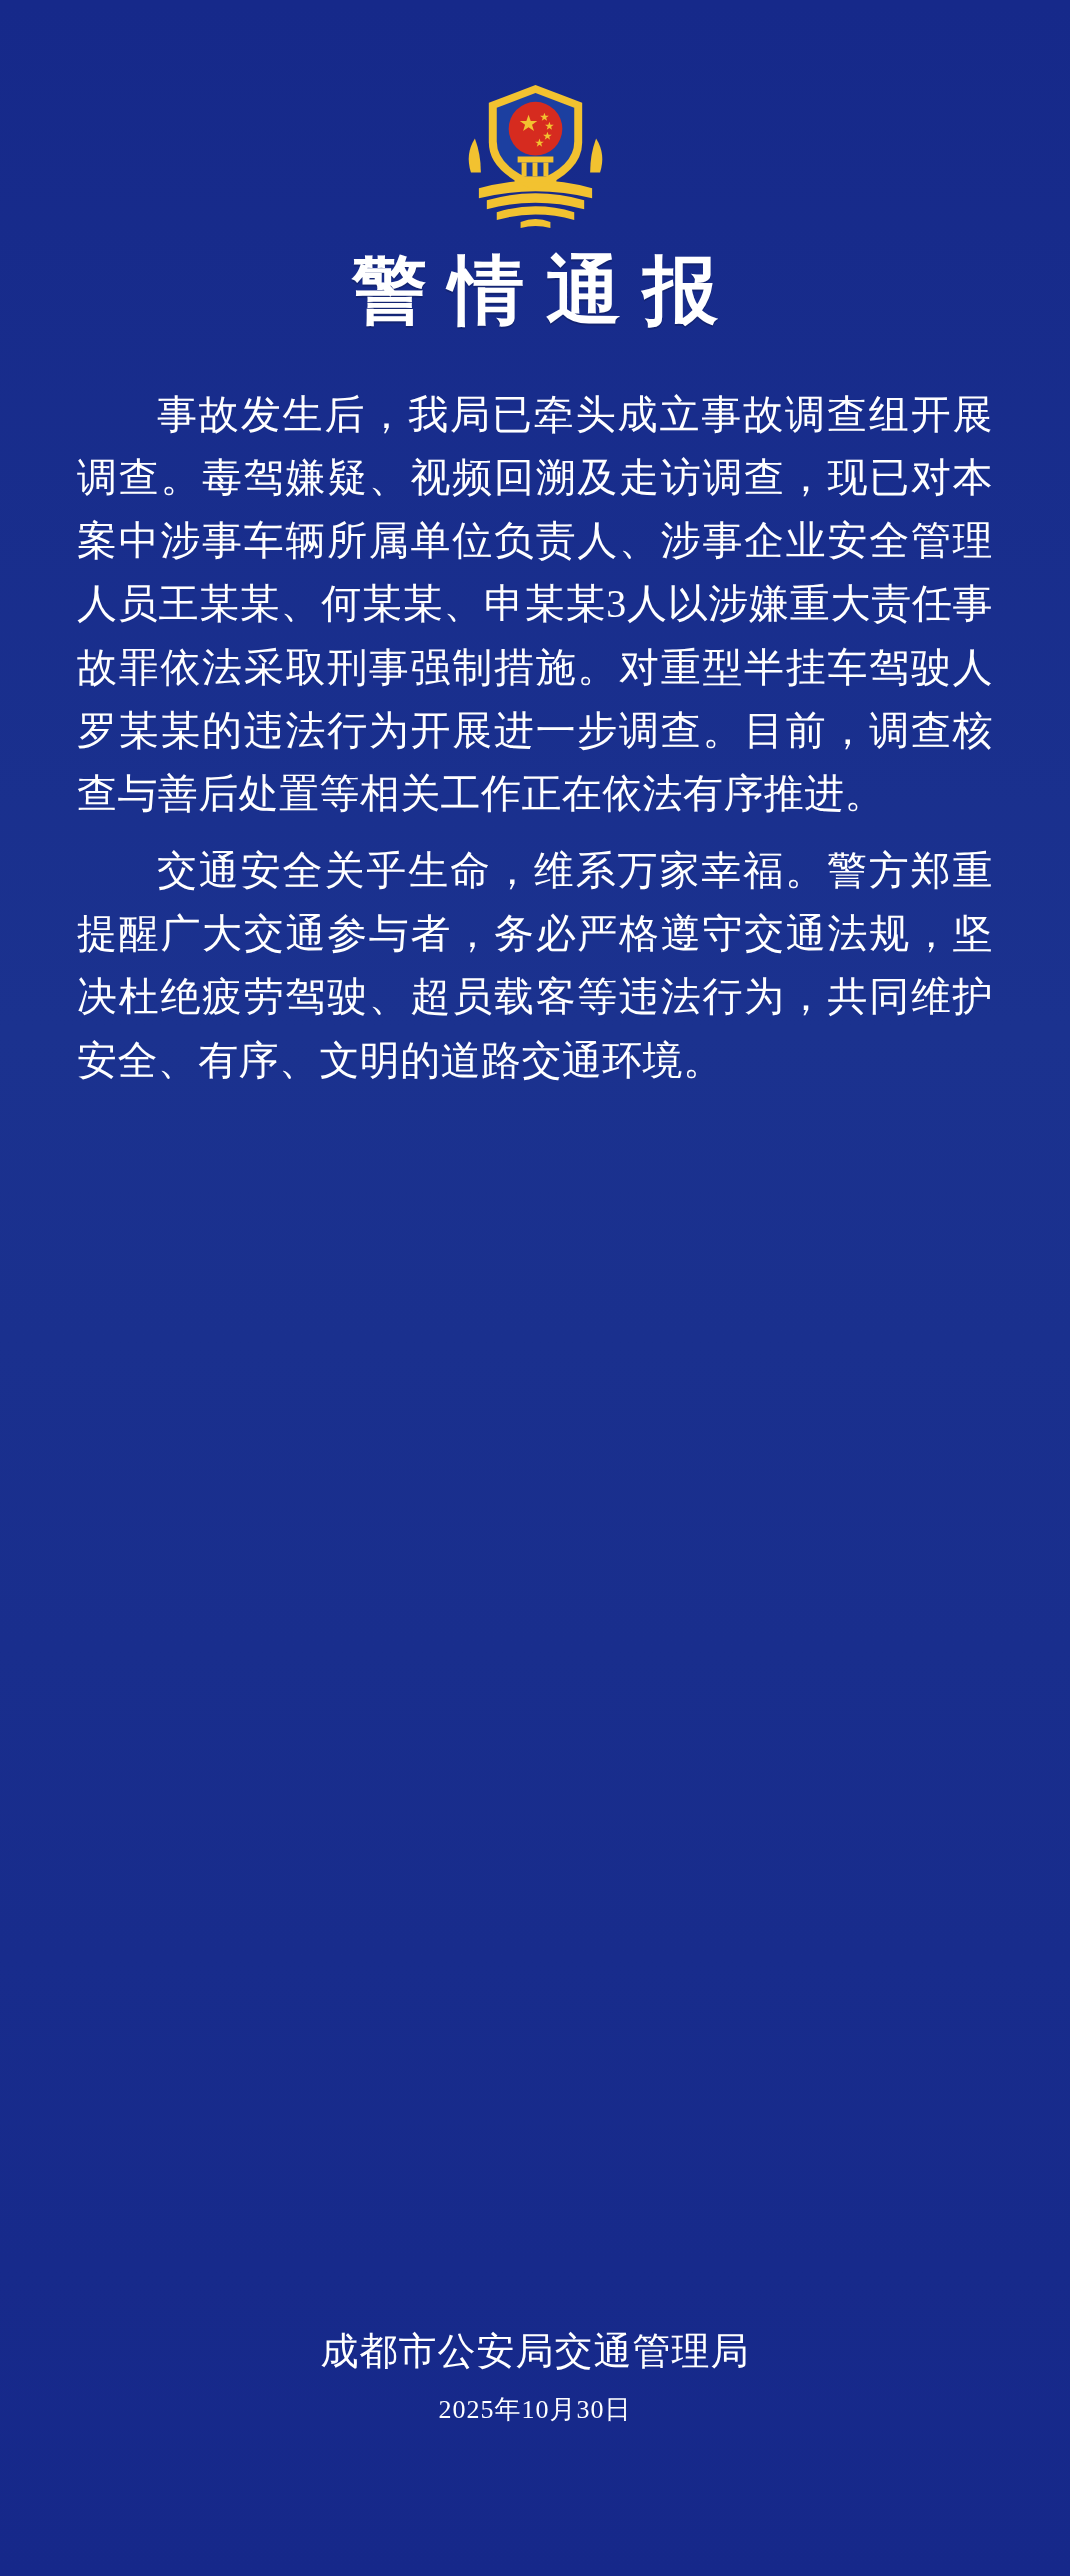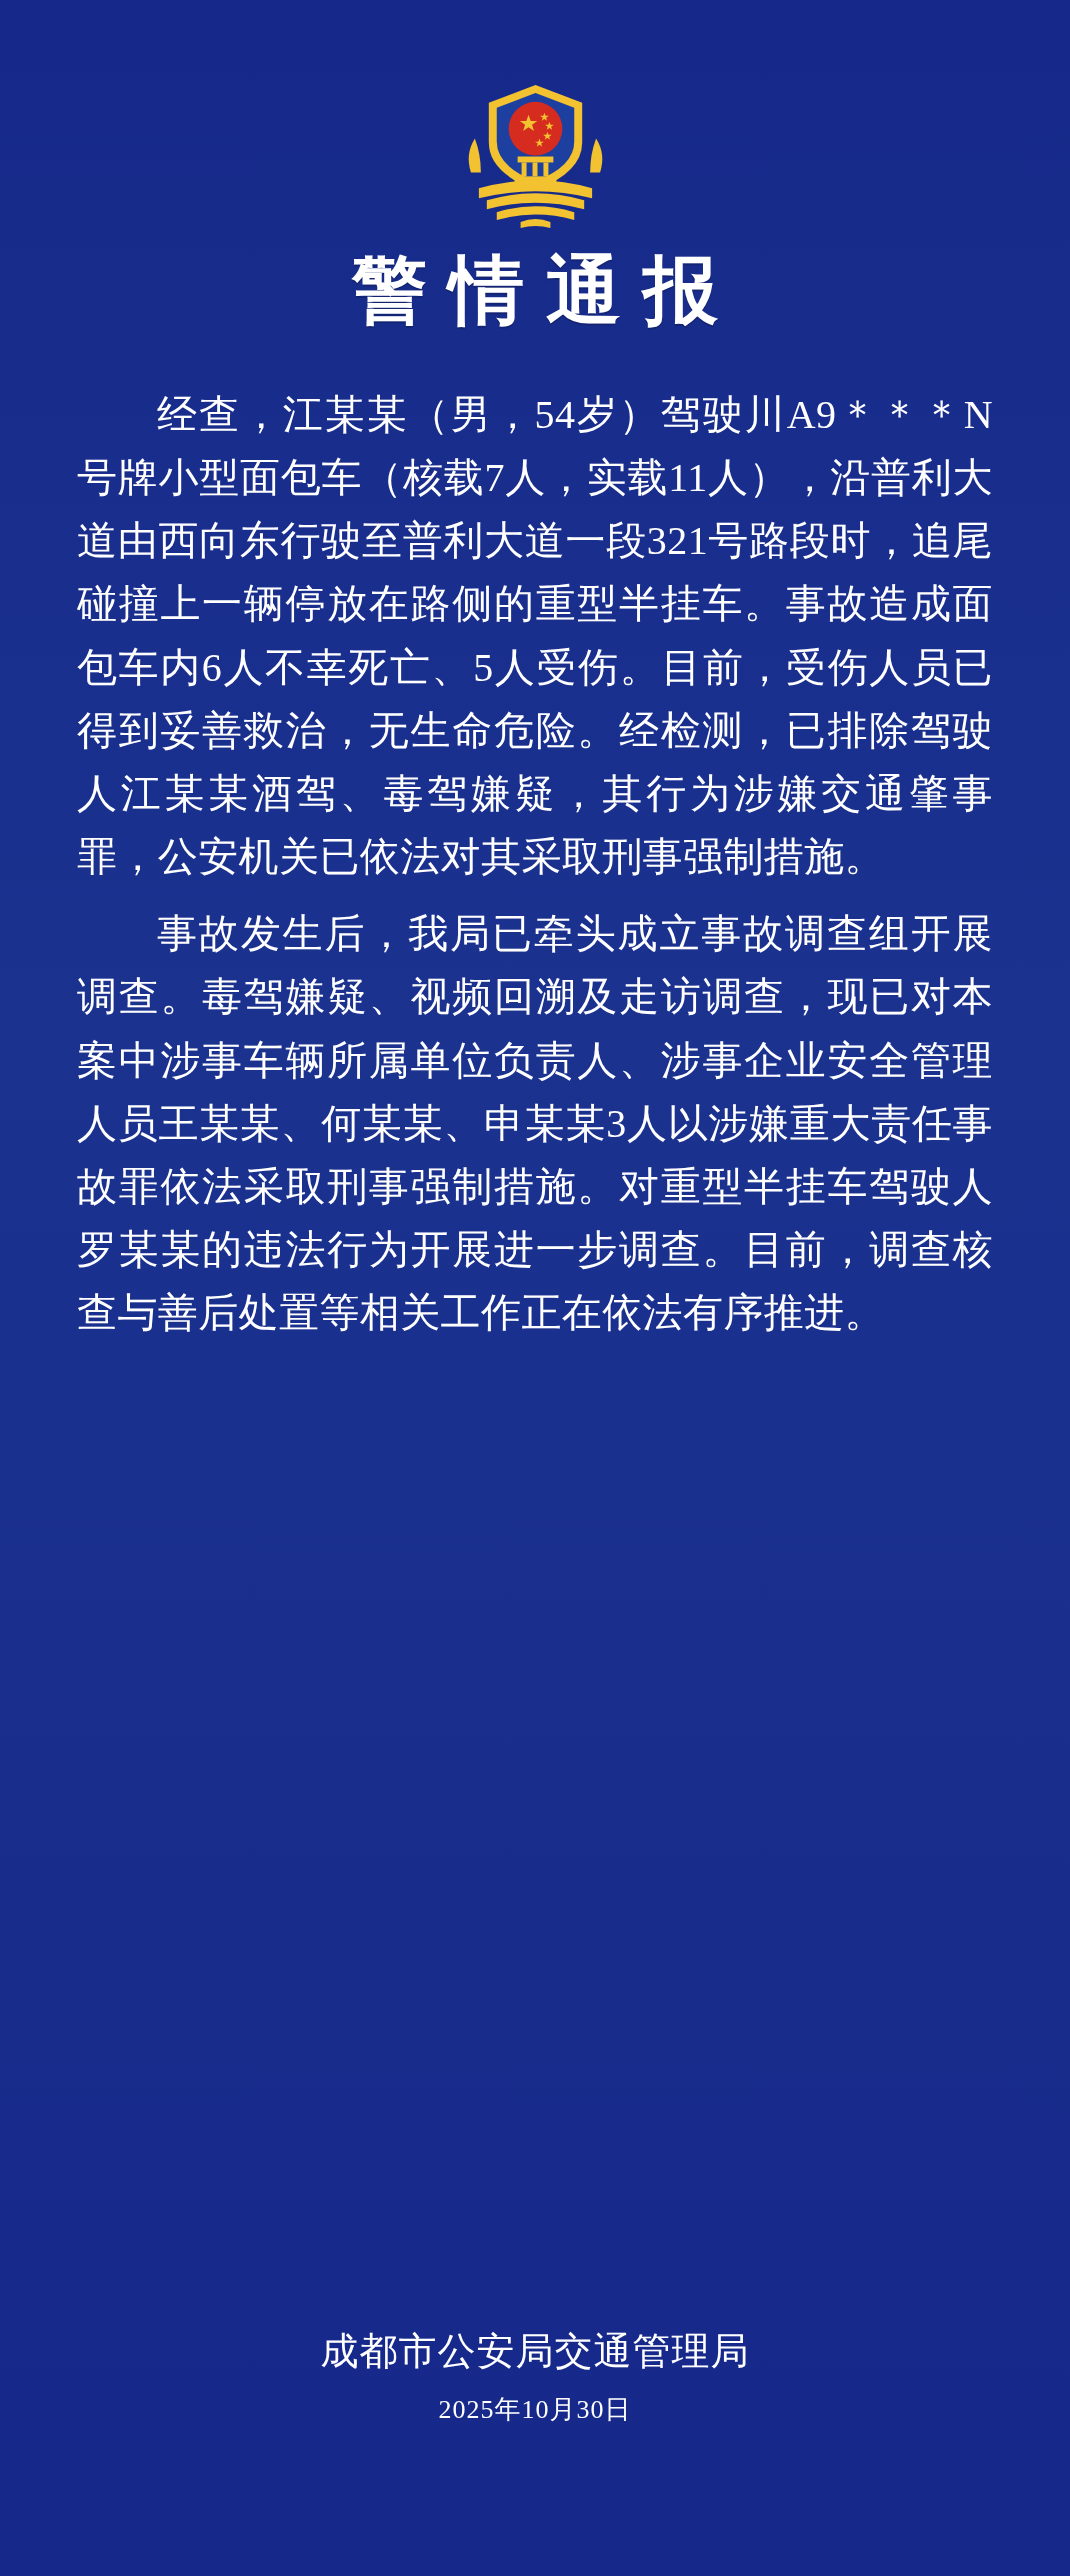--- a/index.html
+++ b/index.html
@@ -124,22 +124,22 @@
         <rect x="72" y="86" width="5" height="14" fill="#f2c230"></rect>
         <rect x="83" y="86" width="5" height="14" fill="#f2c230"></rect>
         <rect x="54" y="100" width="42" height="6" fill="#f2c230"></rect>
       </svg>
     </div>
   </div>
 
   <h1 class="title">警情通报</h1>
 
   <div class="body-text">
-    <p class="para">经查，江某某（男，54岁）驾驶川A9＊＊＊N号牌小型面包车（核载7人，实载11人），沿普利大道由西向东行驶至普利大道一段321号路段时，追尾碰撞上一辆停放在路侧的重型半挂车。事故造成面包车内6人不幸死亡、5人受伤。目前，受伤人员已得到妥善救治，无生命危险。经检测，已排除驾驶人江某某酒驾、毒驾嫌疑，其行为涉嫌交通肇事罪，公安机关已依法对其采取刑事强制措施。</p>
     <p class="para">事故发生后，我局已牵头成立事故调查组开展调查。毒驾嫌疑、视频回溯及走访调查，现已对本案中涉事车辆所属单位负责人、涉事企业安全管理人员王某某、何某某、申某某3人以涉嫌重大责任事故罪依法采取刑事强制措施。对重型半挂车驾驶人罗某某的违法行为开展进一步调查。目前，调查核查与善后处置等相关工作正在依法有序推进。</p>
+    <p class="para">交通安全关乎生命，维系万家幸福。警方郑重提醒广大交通参与者，务必严格遵守交通法规，坚决杜绝疲劳驾驶、超员载客等违法行为，共同维护安全、有序、文明的道路交通环境。</p>
   </div>
 
   <div class="sign">
     <div class="sign-org">成都市公安局交通管理局</div>
     <div class="sign-date">2025年10月30日</div>
   </div>
 
 </div>
 
 

